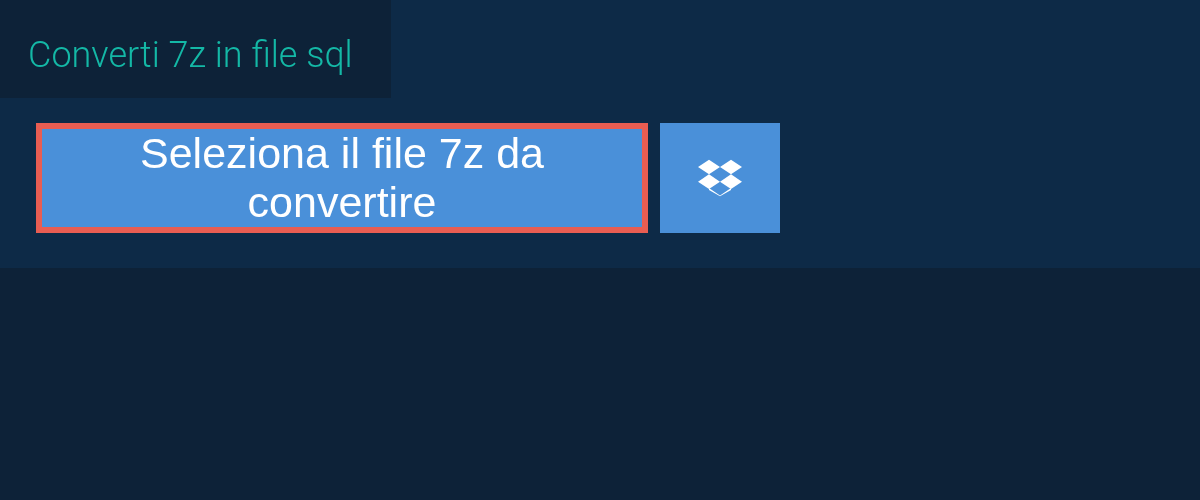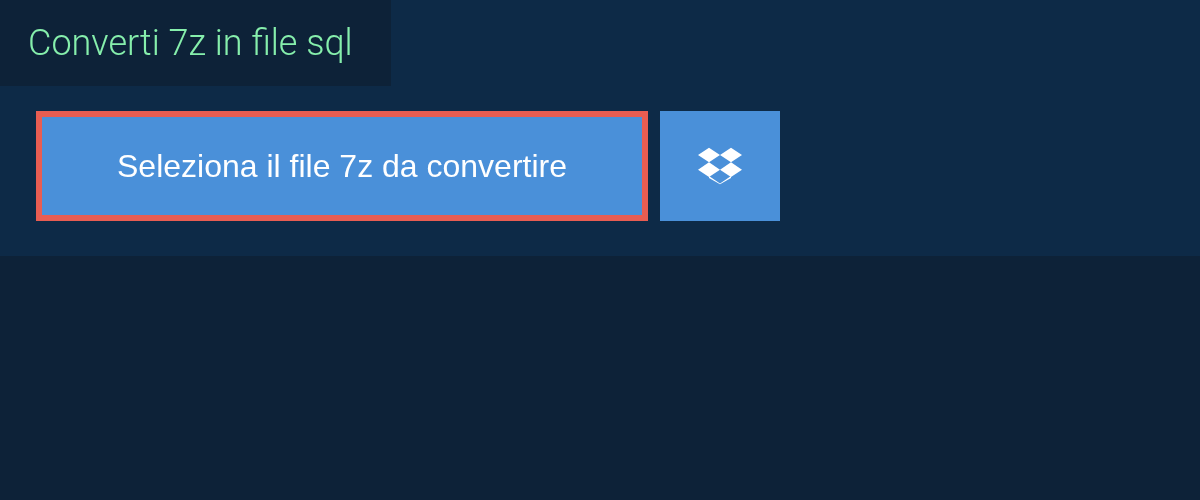--- a/index.html
+++ b/index.html
@@ -15,35 +15,35 @@
       overflow: hidden;
     }
     .main-container {
       width: 100%;
       background-color: #0d2a47;
       padding-bottom: 35px;
     }
     .tab-header {
       display: inline-block;
       background-color: #0d2238;
-      padding: 22px 38px 22px 28px;
-      color: #86efac;
+      padding: 34px 38px 22px 28px;
+      color: #14b8a6;
       font-size: 36px;
       font-weight: 300;
     }
     .button-row {
       display: flex;
       gap: 12px;
       padding: 25px 0 0 36px;
     }
     .select-file-button {
       background-color: #4a90d9;
       border: 6px solid #e85d52;
       color: #ffffff;
-      font-size: 32px;
+      font-size: 43px;
       font-weight: 300;
       padding: 28px 48px;
       cursor: pointer;
       display: flex;
       align-items: center;
       justify-content: center;
       height: 110px;
       width: 612px;
     }
     .dropbox-button {

